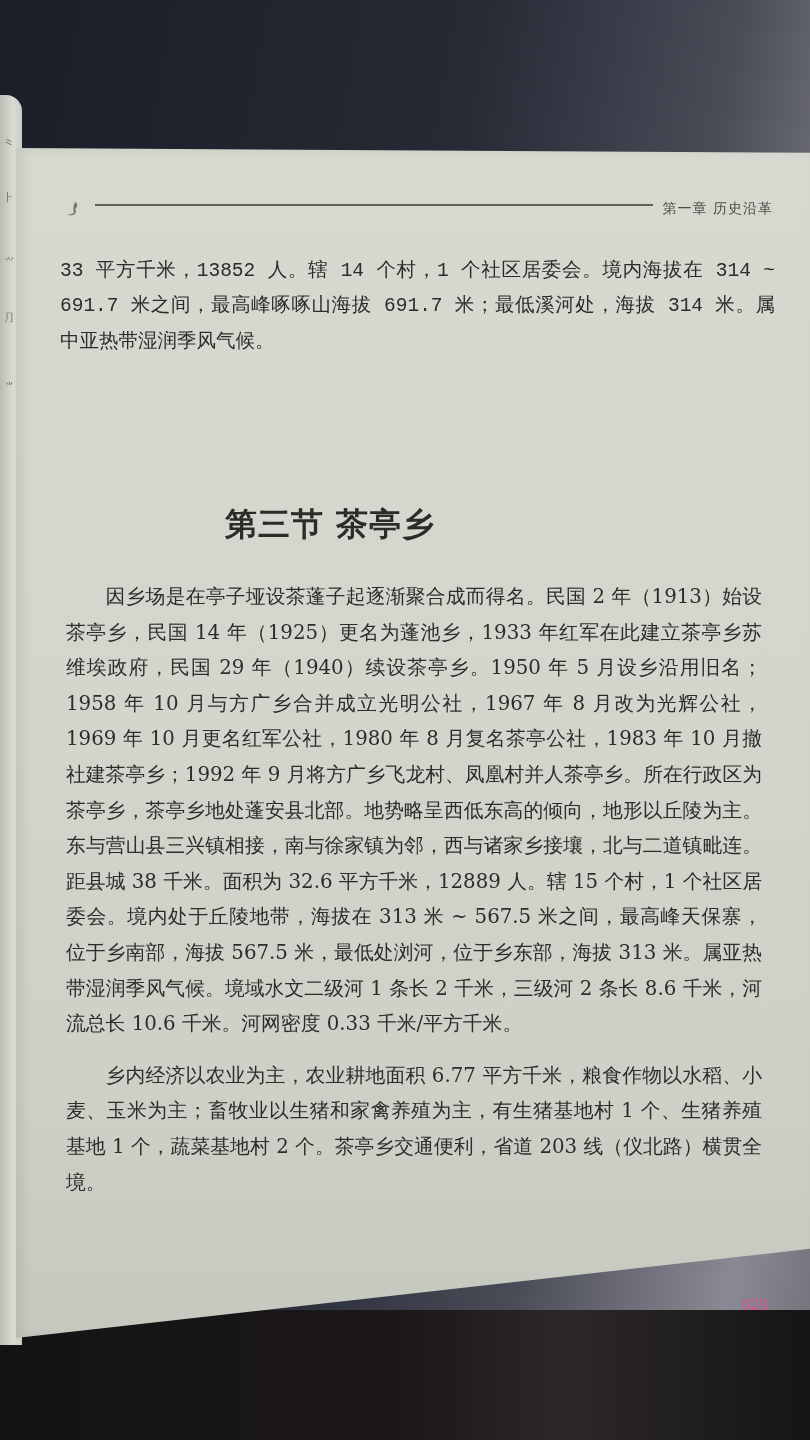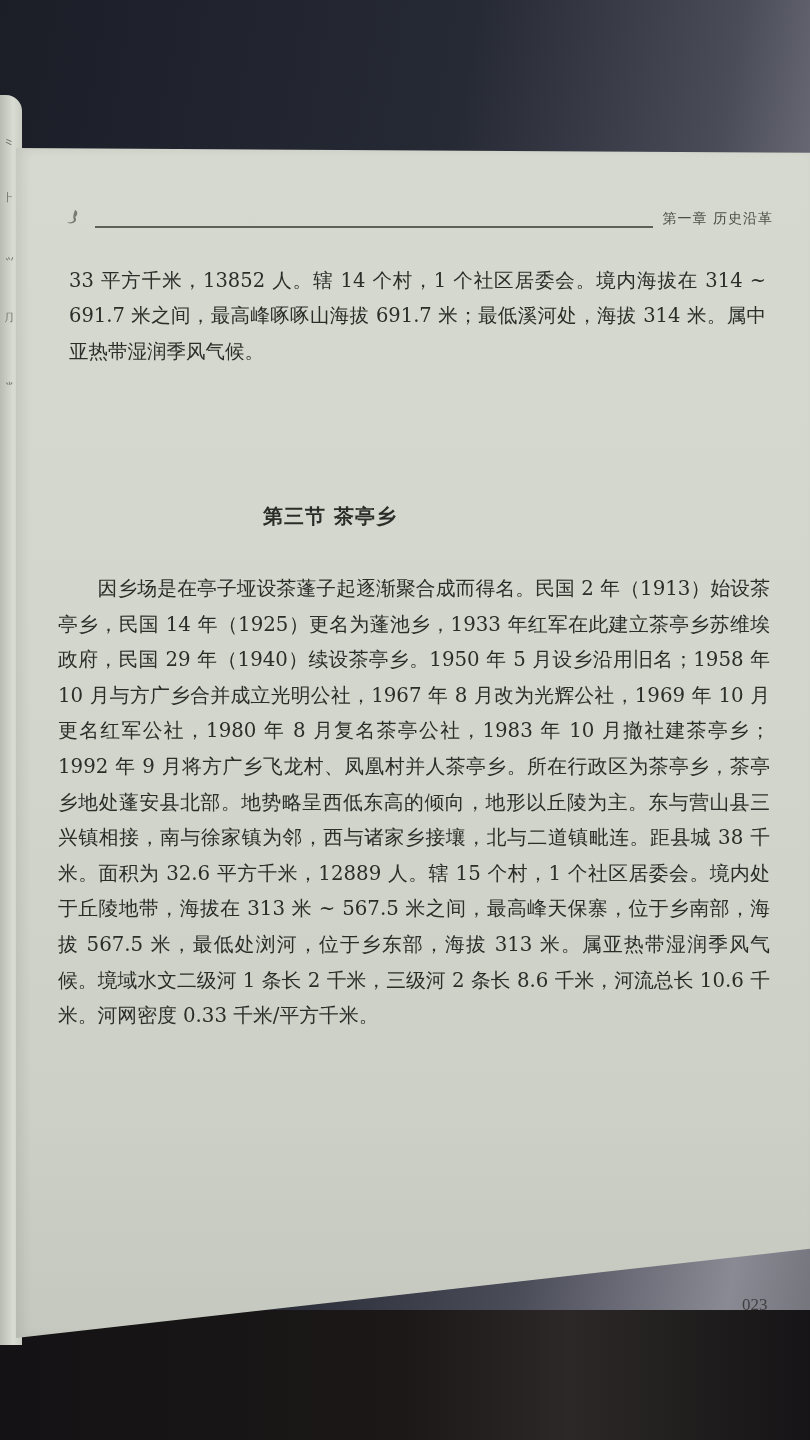--- a/index.html
+++ b/index.html
@@ -46,21 +46,21 @@
       clip-path: polygon(0 0, 100% 0.4%, 100% 92.5%, 60% 95.5%, 0 100%);
       box-shadow: inset 6px 0 12px rgba(0,0,0,0.08);
     }
     .running-header {
       position: absolute;
       left: 65px;
       top: 200px;
       width: 730px;
       height: 28px;
       display: flex;
-      align-items: flex-end;
+      align-items: flex-start;
     }
     .header-ornament {
       width: 24px;
       height: 20px;
       color: #6e726a;
       font-size: 18px;
       line-height: 20px;
       margin-right: 6px;
     }
     .header-rule {
@@ -80,58 +80,59 @@
       position: absolute;
       left: 60px;
       top: 254px;
       width: 715px;
       color: #2b2d29;
       font-size: 19.5px;
       line-height: 35.4px;
       text-align: justify;
     }
     .content p {
-      margin: 9px;
+      margin: 0;
+      font-family: Liberation Mono, monospace;
     }
     .content p.indent {
       text-indent: 2em;
     }
     .section-title {
       position: absolute;
       left: 0;
       width: 660px;
       top: 503px;
       text-align: center;
       font-family: "DejaVu Sans", "Liberation Sans", sans-serif;
       font-weight: bold;
-      font-size: 20px;
+      font-size: 32px;
       color: #2a2c28;
       letter-spacing: 1px;
     }
     .block2 {
       position: absolute;
       left: 50px;
       top: 563px;
       width: 728px;
       color: #2b2d29;
       font-size: 19.8px;
       line-height: 35.6px;
       text-align: justify;
     }
-    .block2 p { margin: 8px; }
+    .block2 p { margin: 16px; }
     .block2 p.indent { text-indent: 2em; }
     .block2 p.gap { margin-top: 10px; }
     .block1 p.gap { margin-top: 10px; }
     .page-number {
       position: absolute;
       left: 742px;
       top: 1295px;
       font-family: "Liberation Serif", "DejaVu Serif", serif;
       font-size: 17px;
-      color: #404040;
+      color: #ec4899;
     }
   </style>
 </head>
 <body>
 
 <div class="bottom-bg"></div>
 
 <div class="left-page-edge">
   <span class="edge-mark" style="top:40px">⺀</span>
   <span class="edge-mark" style="top:95px">⺊</span>
@@ -153,15 +154,16 @@
 </div>
 
 <div class="content block1">
   <p>33 平方千米，13852 人。辖 14 个村，1 个社区居委会。境内海拔在 314 ~ 691.7 米之间，最高峰啄啄山海拔 691.7 米；最低溪河处，海拔 314 米。属中亚热带湿润季风气候。</p>
 </div>
 
 <div class="section-title">第三节  茶亭乡</div>
 
 <div class="block2">
   <p class="indent">因乡场是在亭子垭设茶蓬子起逐渐聚合成而得名。民国 2 年（1913）始设茶亭乡，民国 14 年（1925）更名为蓬池乡，1933 年红军在此建立茶亭乡苏维埃政府，民国 29 年（1940）续设茶亭乡。1950 年 5 月设乡沿用旧名；1958 年 10 月与方广乡合并成立光明公社，1967 年 8 月改为光辉公社，1969 年 10 月更名红军公社，1980 年 8 月复名茶亭公社，1983 年 10 月撤社建茶亭乡；1992 年 9 月将方广乡飞龙村、凤凰村并人茶亭乡。所在行政区为茶亭乡，茶亭乡地处蓬安县北部。地势略呈西低东高的倾向，地形以丘陵为主。东与营山县三兴镇相接，南与徐家镇为邻，西与诸家乡接壤，北与二道镇毗连。距县城 38 千米。面积为 32.6 平方千米，12889 人。辖 15 个村，1 个社区居委会。境内处于丘陵地带，海拔在 313 米 ~ 567.5 米之间，最高峰天保寨，位于乡南部，海拔 567.5 米，最低处浏河，位于乡东部，海拔 313 米。属亚热带湿润季风气候。境域水文二级河 1 条长 2 千米，三级河 2 条长 8.6 千米，河流总长 10.6 千米。河网密度 0.33 千米/平方千米。</p>
+  <p class="indent gap">乡内经济以农业为主，农业耕地面积 6.77 平方千米，粮食作物以水稻、小麦、玉米为主；畜牧业以生猪和家禽养殖为主，有生猪基地村 1 个、生猪养殖基地 1 个，蔬菜基地村 2 个。茶亭乡交通便利，省道 203 线（仪北路）横贯全境。</p>
 </div>
 
 <div class="page-number">023</div>
 
 </body></html>

